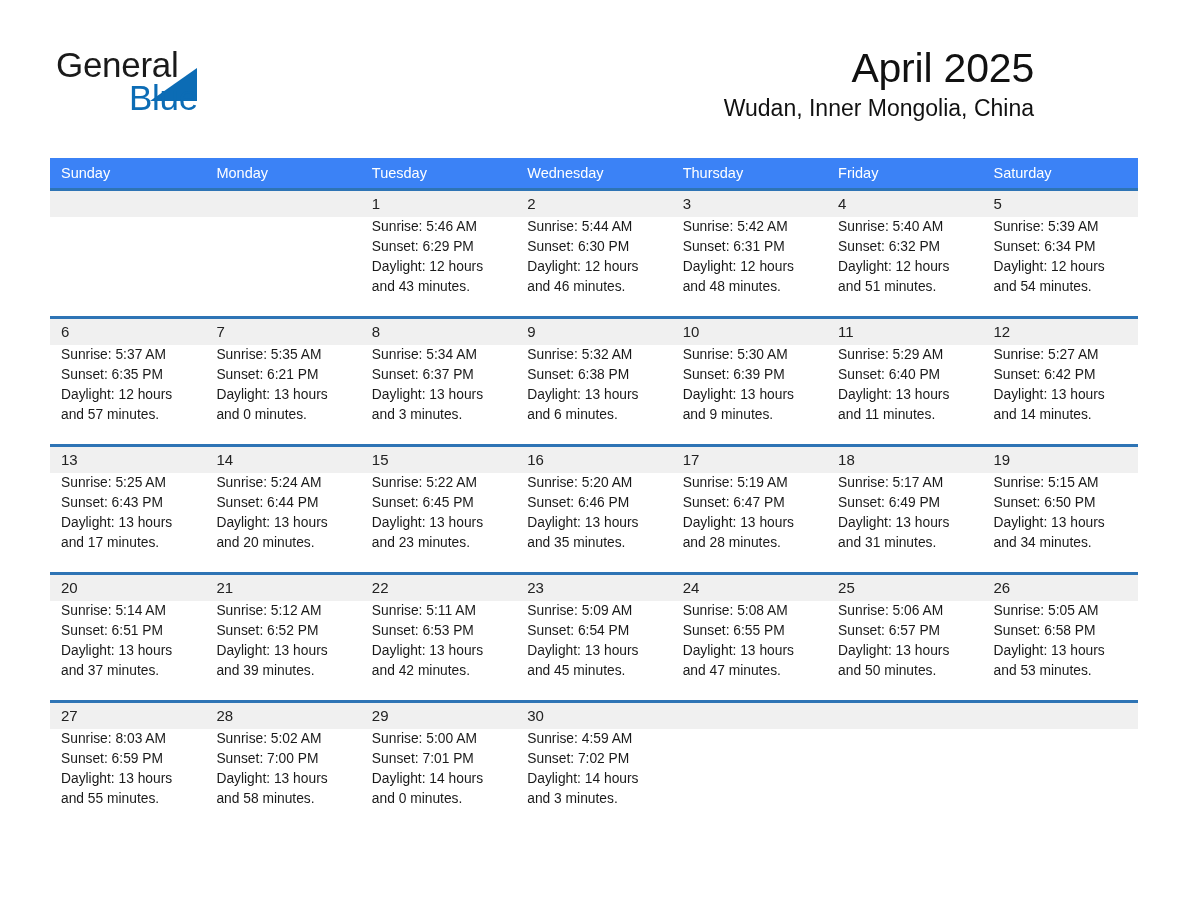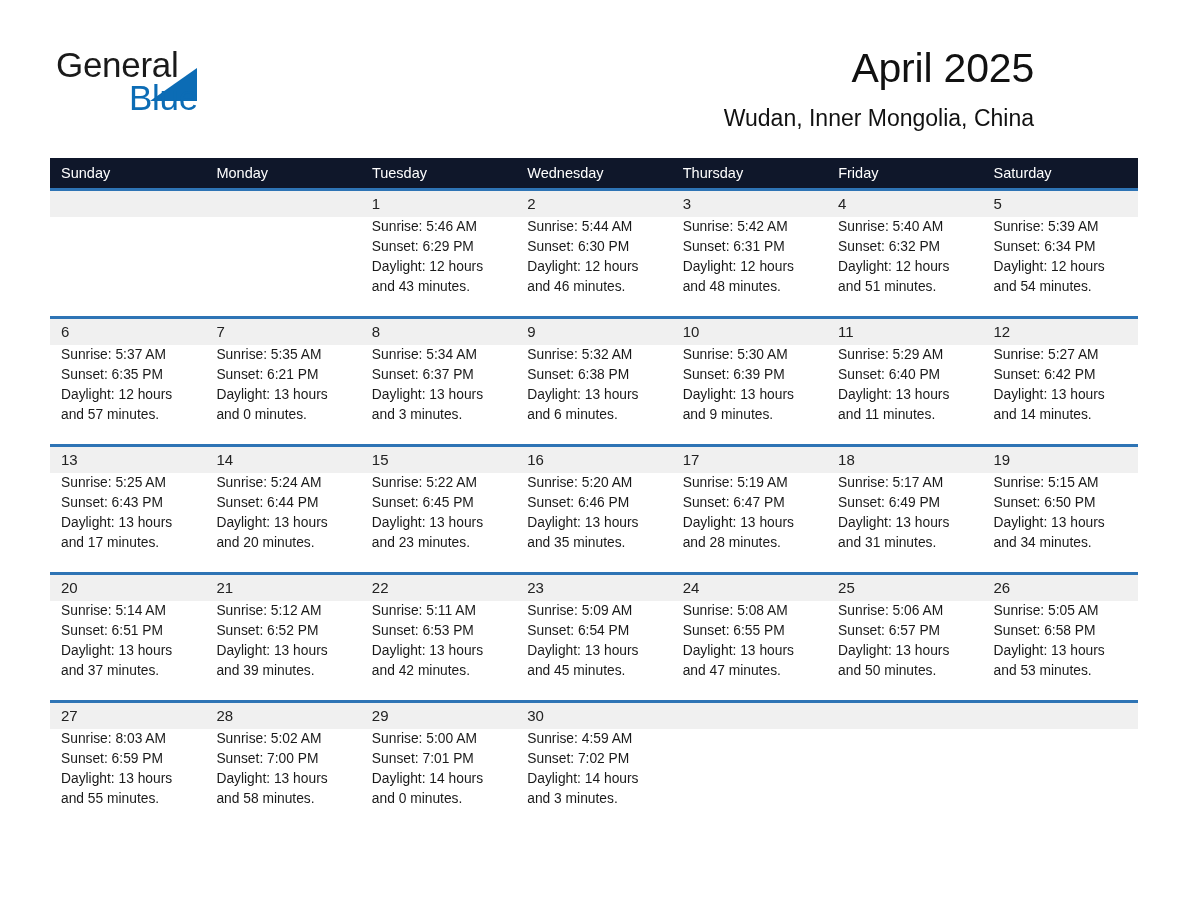--- a/index.html
+++ b/index.html
@@ -76,40 +76,39 @@
   }
   .cal-title {
     font-size: 41px;
     line-height: 48px;
     font-weight: normal;
     color: #111111;
     letter-spacing: -0.2px;
     white-space: nowrap;
   }
   .cal-subtitle {
-    margin-top: 13px;
+    margin-top: 3px;
     font-size: 23px;
     line-height: 26px;
     color: #111111;
     white-space: nowrap;
   }
 
   
   .calendar {
     position: absolute;
     left: 50px;
     top: 158px;
     width: 1088px;
   }
 
   .weekday-header {
     display: flex;
-    background: #0f172a;
+    background: #3b82f6;
     height: 30px;
-    justify-content: flex-end;
   }
   .weekday-header .wd {
     flex: 1 1 0;
     min-width: 0;
     color: #ffffff;
     font-size: 14.5px;
     line-height: 30px;
     padding-left: 11px;
     white-space: nowrap;
     overflow: hidden;

